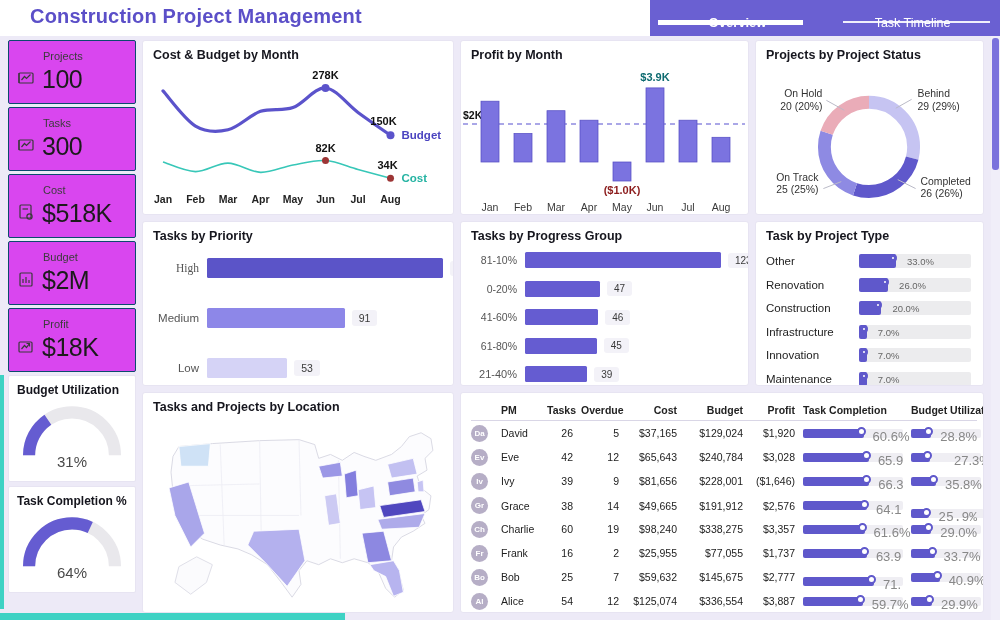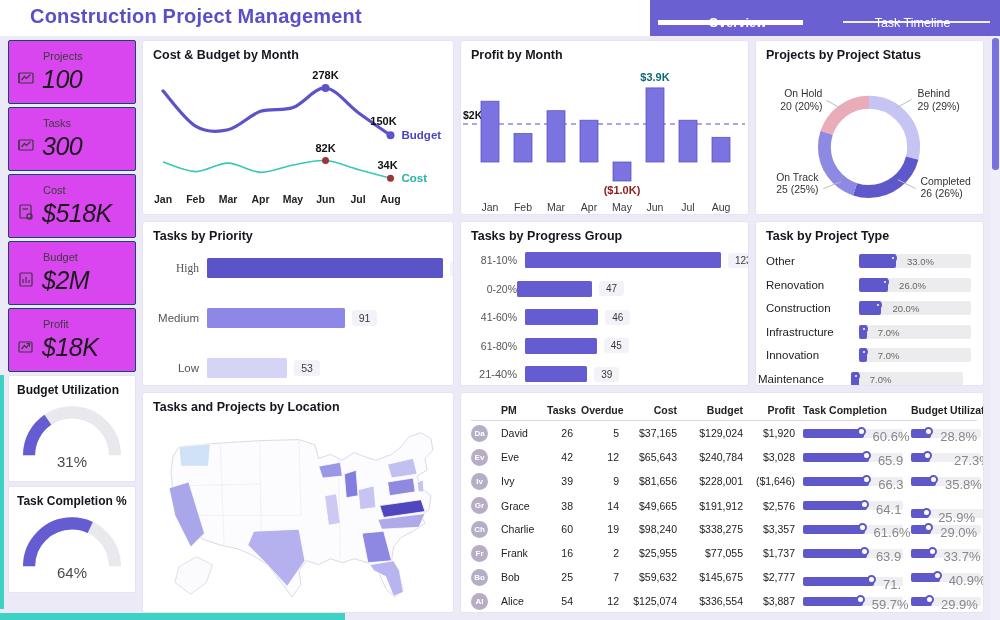--- a/index.html
+++ b/index.html
@@ -14,21 +14,21 @@
   .tabs { position:absolute; right:0; top:0; width:350px; height:36px; background:#6a60d2; display:flex;align-items:center; }
   .tab { flex:1; position:relative; color:#fff; text-align:center; padding-top:9px; font-size:12.5px; cursor:pointer; }
   .tab.active span { font-weight:bold; font-size:13px; }
   .tab.active::after { content:""; position:absolute; left:8px; right:22px; bottom:5px; height:5px; background:#fff; }
   .tab:not(.active)::after { content:""; position:absolute; left:18px; right:10px; bottom:7px; height:2px; background:rgba(255,255,255,.9); }
   
   .rail { position:absolute; left:8px; top:40px; width:128px; }
   .kpi { position:relative; background:#d946ef; border:1px solid #0c4a6e; border-radius:2px; height:64px; margin-bottom:3px; }
   .kpi .ic { position:absolute; left:7px; top:27px; width:20px; height:20px; }
   .kpi .lb { position:absolute; left:34px; top:9px; font-size:11px; color:#3c3c3c; }
-  .kpi .vl { position:absolute; left:33px; top:24px; font-size:25px; font-weight:400; color:#1b1b1b; letter-spacing:-.5px;font-style:italic; }
+  .kpi .vl { position:absolute; left:33px; top:24px; font-size:25px; font-weight:400; color:#1b1b1b; letter-spacing:-.5px; }
   .gauge-section { position:relative; margin-top:3px; }
   .teal-left { position:absolute; left:-8px; top:0; width:4px; height:234px; background:#3ed2c4; }
   .gauge-card { position:relative; background:#fff; border:1px solid #e7e4f2; border-radius:2px; height:107px; margin-bottom:4px; }
   .gauge-card h3 { margin:7px 6px 0 8px; font-size:12px; color:#15151d; }
   .gauge-card svg { display:block; margin:4px auto 0; }
   .gauge-val { position:absolute; left:0; right:0; bottom:11px; text-align:center; font-size:15px; color:#4a4a4a; }
   
   .main { position:absolute; left:142px; top:40px; display:grid;
           grid-template-columns:312px 289px 229px; grid-template-rows:175px 165px 221px; gap:6px; }
   .panel { position:relative; background:#fff; border:1px solid #e7e4f2; border-radius:3px; overflow:hidden; }
@@ -241,21 +241,21 @@
   </div>
   <div class="panel" id="p-progress">
     <h2>Tasks by Progress Group</h2>
     <div id="pg-rows">
         <div class="hrow" style="left: 10px; top: 30px; width: 100%;">
           <div class="hlab" style="width: 46px; font-size: 10.5px; margin-right: 8px;">81-10%</div>
           <div class="hbar" style="height: 16px; width: 196px; background: rgb(101, 92, 209);"></div>
           <div class="pill" style="font-size: 10px;">123</div>
         </div>
         <div class="hrow" style="left: 10px; top: 58.5px; width: 100%;">
-          <div class="hlab" style="width: 46px; font-size: 10.5px; margin-right: 0;">0-20%</div>
+          <div class="hlab" style="width: 46px; font-size: 10.5px; margin-right: 8px;">0-20%</div>
           <div class="hbar" style="height: 16px; width: 74.8943px; background: rgb(101, 92, 209);"></div>
           <div class="pill" style="font-size: 10px;">47</div>
         </div>
         <div class="hrow" style="left: 10px; top: 87px; width: 100%;">
           <div class="hlab" style="width: 46px; font-size: 10.5px; margin-right: 8px;">41-60%</div>
           <div class="hbar" style="height: 16px; width: 73.3008px; background: rgb(101, 92, 209);"></div>
           <div class="pill" style="font-size: 10px;">46</div>
         </div>
         <div class="hrow" style="left: 10px; top: 115.5px; width: 100%;">
           <div class="hlab" style="width: 46px; font-size: 10.5px; margin-right: 8px;">61-80%</div>
@@ -305,21 +305,21 @@
           </div>
         </div>
         <div class="srow" style="left: 10px; top: 126px;">
           <div class="slab" style="width: 93px;">Innovation</div>
           <div class="strack" style="width: 112px; height: 14px;">
             <div class="sfill" style="width: 7.84px;"></div>
             <div class="sknob" style="width: 8px; height: 8px; top: 0px; left: 0.84px;"></div>
             <div class="stxt" style="left: 18.84px; top: 2px; font-size: 9.5px;">7.0%</div>
           </div>
         </div>
-        <div class="srow" style="left: 2px; top: 149.5px;">
+        <div class="srow" style="left: 10px; top: 149.5px;">
           <div class="slab" style="width: 93px;">Maintenance</div>
           <div class="strack" style="width: 112px; height: 14px;">
             <div class="sfill" style="width: 7.84px;"></div>
             <div class="sknob" style="width: 8px; height: 8px; top: 0px; left: 0.84px;"></div>
             <div class="stxt" style="left: 18.84px; top: 2px; font-size: 9.5px;">7.0%</div>
           </div>
         </div>
       </div>
   </div>
 
@@ -449,21 +449,21 @@
           <div class="tc num">$191,912</div>
           <div class="tc num">$2,576</div>
           <div class="tc" style="padding-right: 6px;">
             <div class="mini" style="width: 100px; margin-top: 0px;">
               <div class="f" style="width: 64.1px;"></div>
               <div class="k" style="left: 57.1px;"></div>
               <div class="t" style="left: 73.1px;">64.1</div>
             </div>
           </div>
           <div class="tc">
-            <div class="mini" style="width: 73px; margin-top: 16px;">
+            <div class="mini" style="width: 73px; margin-top: 16px; font-family: Liberation Mono, monospace;">
               <div class="f" style="width: 18.13px;"></div>
               <div class="k" style="left: 11.13px;"></div>
               <div class="t" style="left: 27.13px;">25.9%</div>
             </div>
           </div>
         </div>
         <div class="trow">
           <div class="tc">
             <div class="ava">Ch</div>
           </div>

